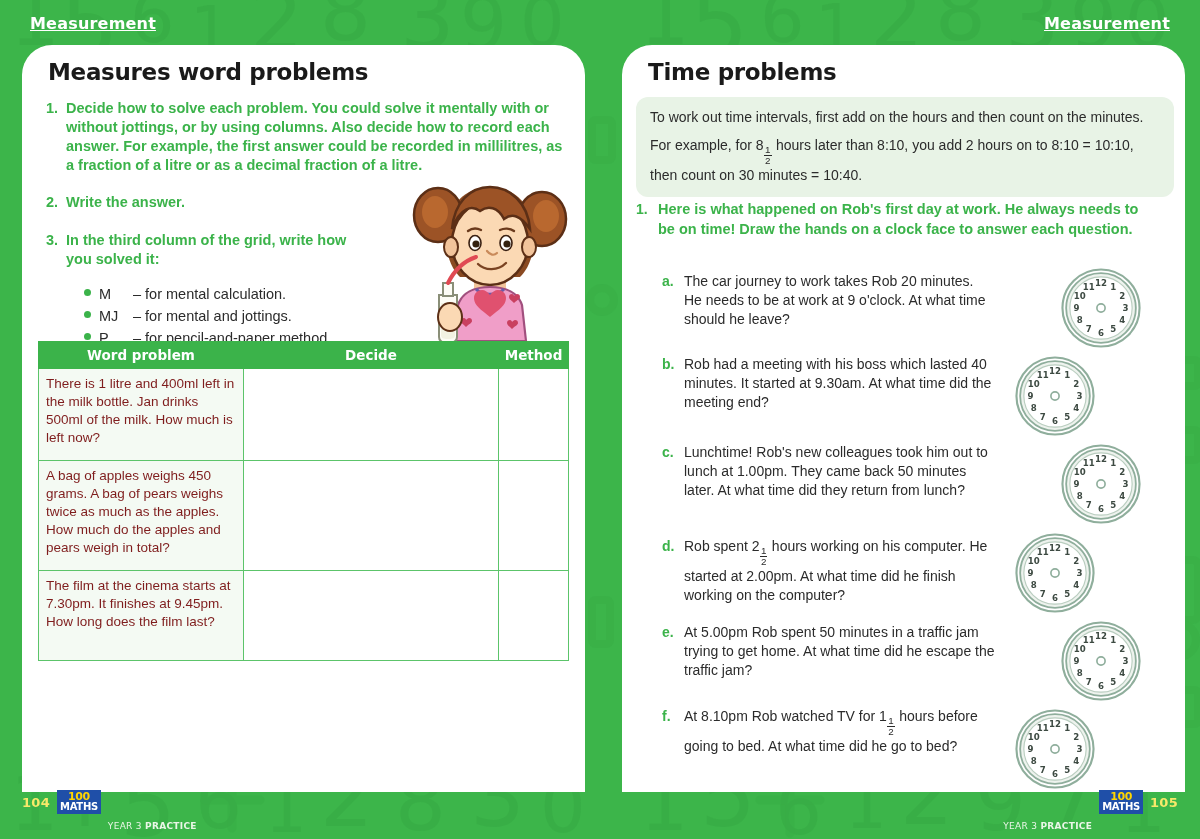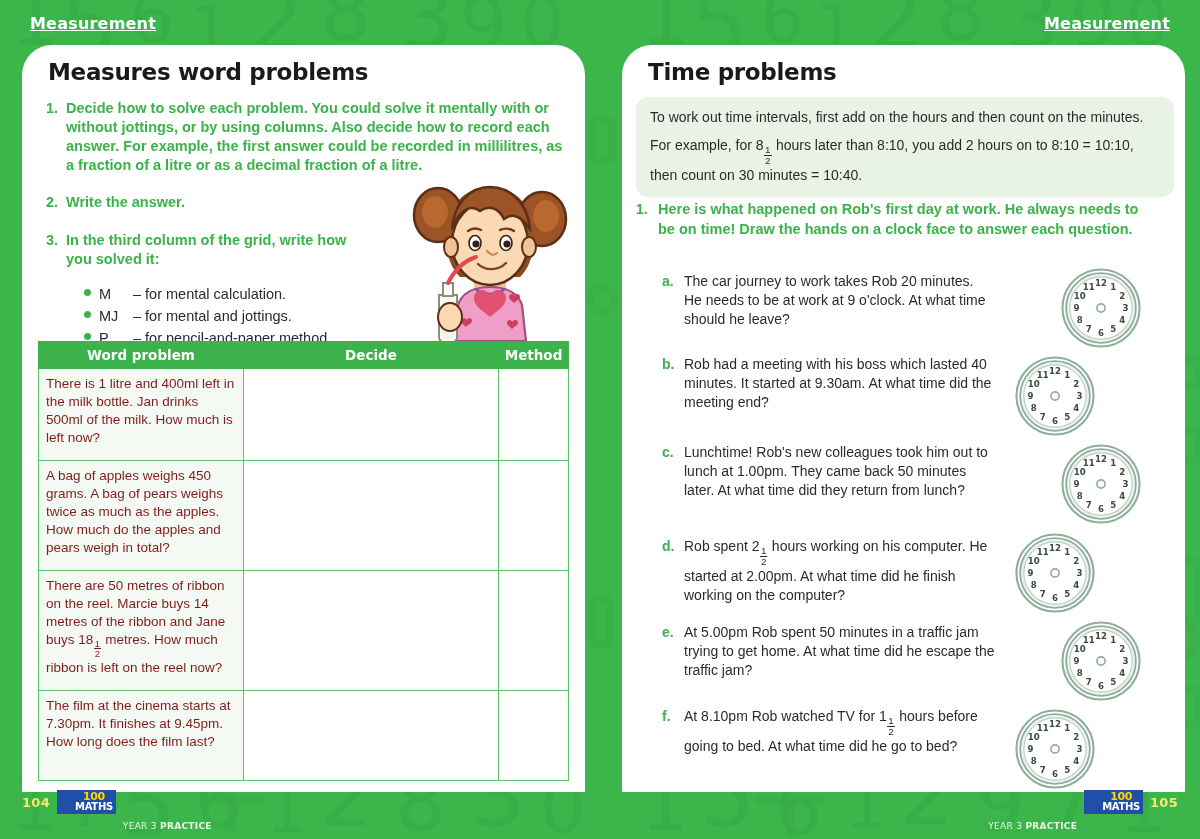--- a/index.html
+++ b/index.html
@@ -170,21 +170,21 @@
     color: #eaf6e7;
     font-family: "DejaVu Sans", sans-serif;
     letter-spacing: .3px;
   }
   .footer.left  { left: 22px; }
   .footer.right { right: 22px; }
   .folio { color: #f7e96a; font-weight: bold; font-size: 13px; }
   .brandlogo {
     display: inline-block;
     background: #1f4fa8;
-    padding: 1px 3px 2px 18px;
+    padding: 1px 3px 2px 3px;
     line-height: 1;
     text-align: center;
   }
   .brandlogo .b100 {
     display: block; color: #ffd500; font-weight: bold;
     font-size: 11px; letter-spacing: -.4px;
   }
   .brandlogo .bmaths {
     display: block; color: #ffffff; font-weight: bold;
     font-size: 10px; letter-spacing: -.3px;
@@ -365,28 +365,20 @@
           <tr style="height:92px;">
             <td class="prob">There is 1 litre and 400ml left in the milk bottle. Jan drinks 500ml of the milk. How much is left now?</td>
             <td class="blank"></td>
             <td class="blank"></td>
           </tr>
           <tr style="height:110px;margin-left:10px;">
             <td class="prob">A bag of apples weighs 450 grams. A bag of pears weighs twice as much as the apples. How much do the apples and pears weigh in total?</td>
             <td class="blank"></td>
             <td class="blank"></td>
           </tr>
-          <tr style="height:120px;">
-            <td class="prob"><span>There are 50 metres of ribbon on the reel. Marcie buys 14 metres of the ribbon and Jane buys 18</span><span class="frac">
-                  <span class="n">1</span>
-                  <span class="d">2</span>
-                </span><span> metres. How much ribbon is left on the reel now?</span></td>
-            <td class="blank"></td>
-            <td class="blank"></td>
-          </tr>
           <tr style="height:90px;">
             <td class="prob">The film at the cinema starts at 7.30pm. It finishes at 9.45pm. How long does the film last?</td>
             <td class="blank"></td>
             <td class="blank"></td>
           </tr>
         </tbody>
       </table>
 
     </div>
   </div>

